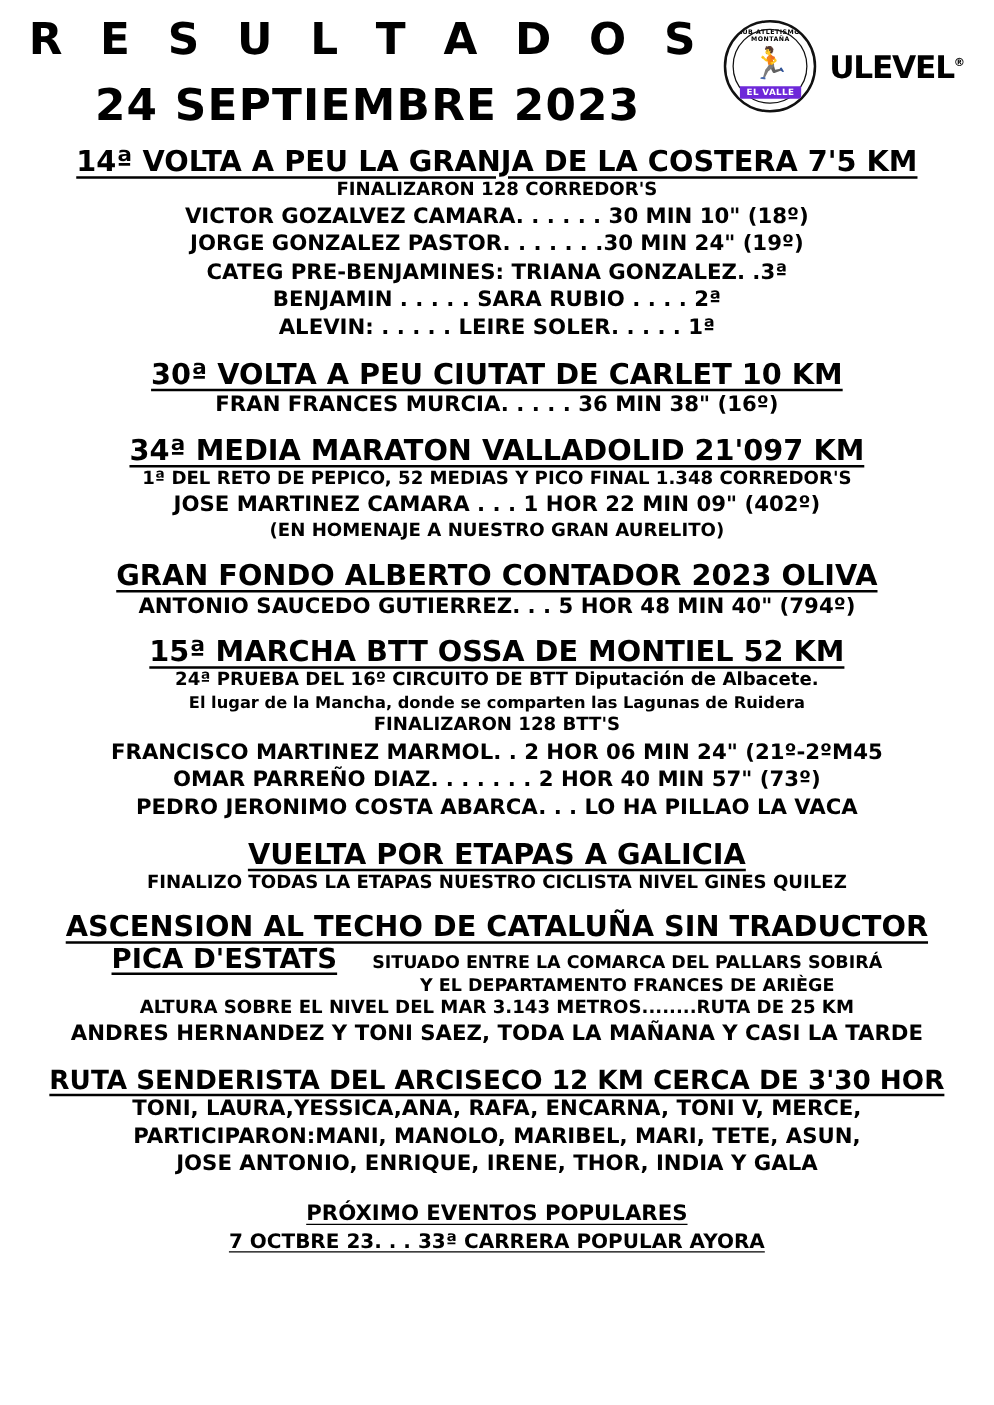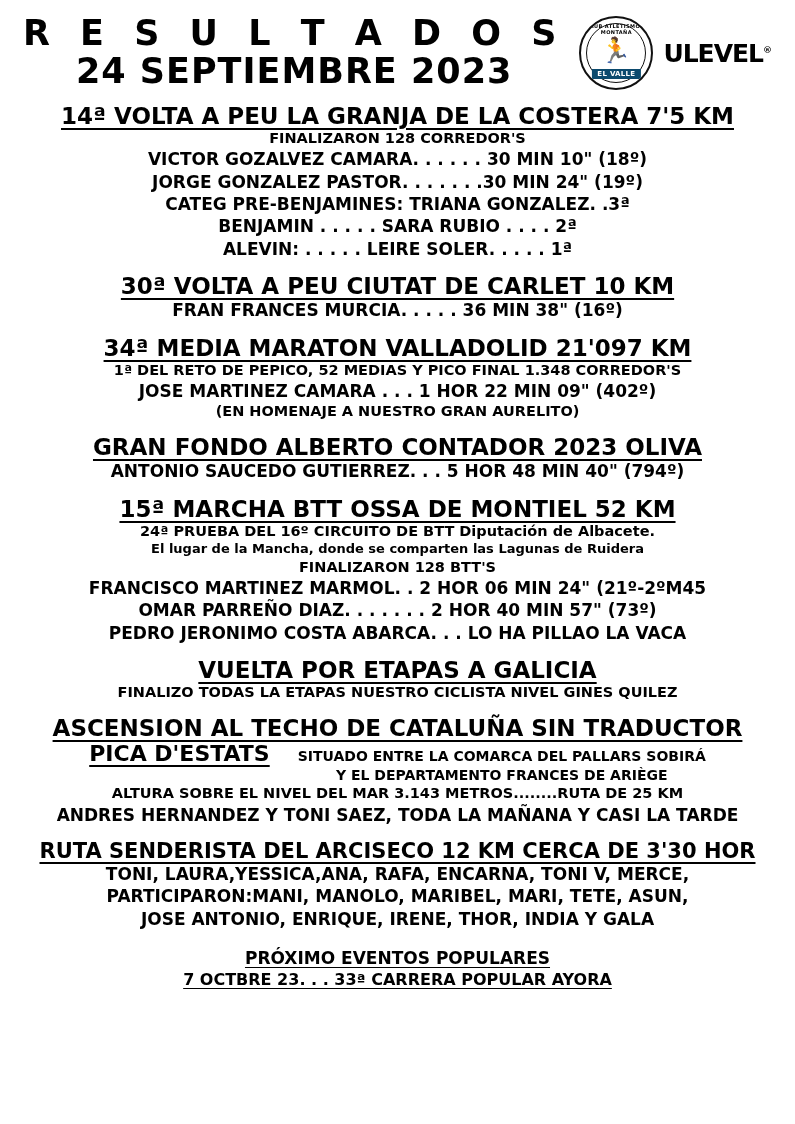--- a/index.html
+++ b/index.html
@@ -16,42 +16,42 @@
   .page {
     width: 795px;
     height: 1124px;
     padding: 14px 18px 6px 18px;
     position: relative;
   }
 
   
   .header {
     display: flex;
-    align-items: flex-end;
+    align-items: flex-start;
     justify-content: center;
     gap: 14px;
     margin-bottom: 6px;
   }
   .header-titles {
     display: flex;
     flex-direction: column;
     align-items: center;
     line-height: 1.05;
   }
   .title-main {
     font-size: 35px;
     font-weight: bold;
     letter-spacing: 9px;
     font-family: "DejaVu Sans", sans-serif;
   }
   .title-date {
     font-size: 35px;
     font-weight: bold;
     letter-spacing: 1px;
-    margin-top: 2px;
+    margin-top: 16px;
   }
   .logos {
     display: flex;
     align-items: center;
     gap: 10px;
     margin-top: 2px;
   }
   .club-logo {
     width: 74px;
     height: 74px;
@@ -88,21 +88,21 @@
   .club-logo .runner {
     font-size: 25px;
     line-height: 1;
     transform: translateY(-3px);
   }
   .club-logo .banner {
     position: absolute;
     bottom: 9px;
     left: 50%;
     transform: translateX(-50%);
-    background: #0c4a6e;
+    background: #6d28d9;
     color: #fff;
     font-size: 7px;
     font-weight: bold;
     padding: 1px 5px;
     white-space: nowrap;
     letter-spacing: 0.3px;
   }
   .brand-logo {
     font-size: 25px;
     font-weight: bold;

